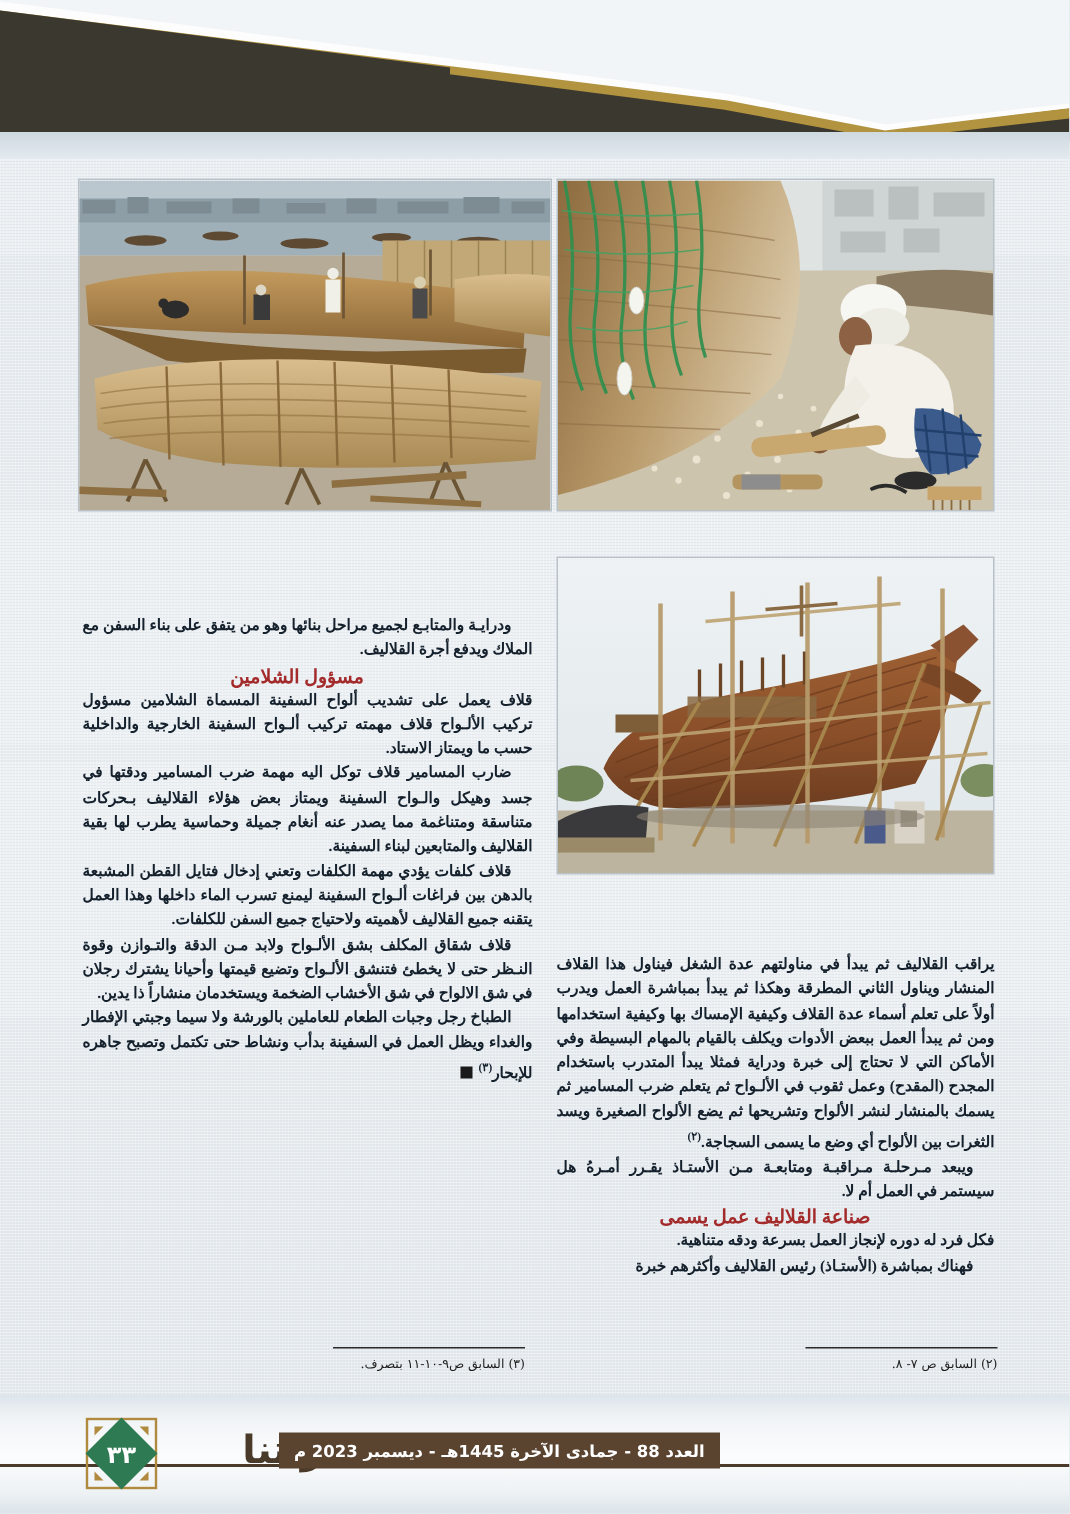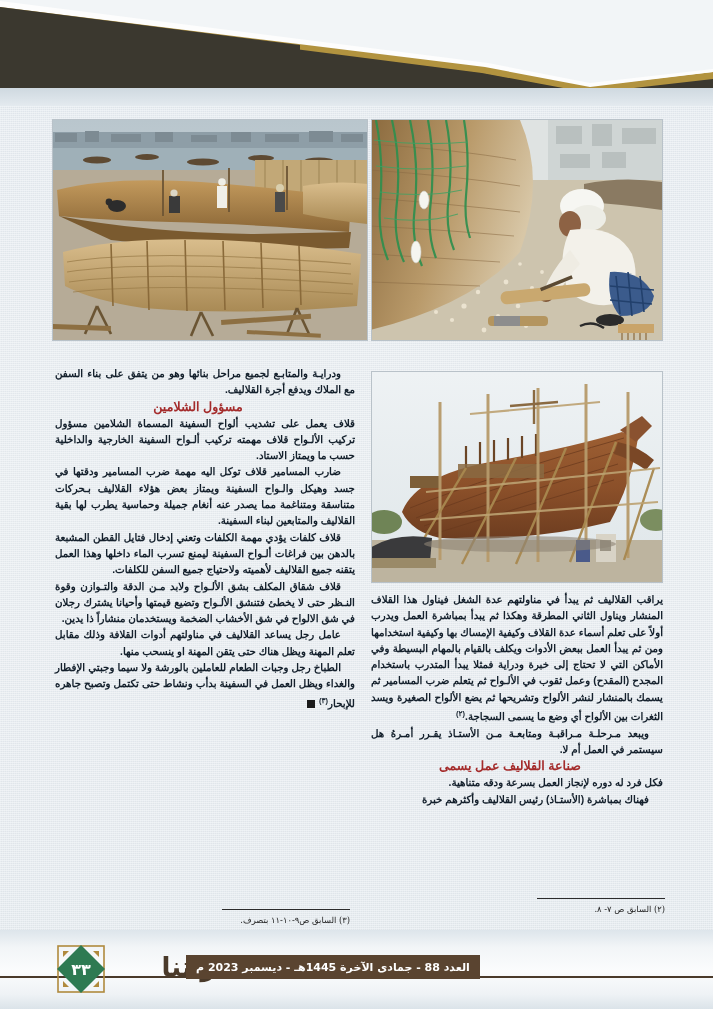--- a/index.html
+++ b/index.html
@@ -76,21 +76,22 @@
 
   
   .col {
     position: absolute;
     direction: rtl;
     text-align: justify;
     color: #14202c;
     font-size: 10.3px;
     line-height: 16.3px;
     font-weight: 700;
-    font-family: Liberation Sans, sans-serif;
+    font-family: Liberation Serif, serif;
+    margin-top: 44px;
   }
   .col-left  { left: 55px;  top: 366px; width: 300px; }
   .col-right { left: 371px; top: 592px; width: 292px; }
 
   .col p { margin: 0 0 0 0; text-indent: 14px; }
   .col p.noindent { text-indent: 0; }
 
   .heading-red {
     color: #a42b2b;
     font-size: 12.6px;
@@ -120,21 +121,21 @@
     font-weight: 400;
     text-align: right;
     font-family: "DejaVu Serif", "Liberation Serif", serif;
   }
   .footnote-rule {
     width: 128px;
     height: 1px;
     background: #2b2b2b;
     margin: 0 0 4px auto;
   }
-  .footnote-left  { left: 120px; top: 898px; width: 230px; margin-top: 11px; }
+  .footnote-left  { left: 120px; top: 898px; width: 230px; }
   .footnote-right { left: 480px; top: 898px; width: 185px; }
   .footnote-left .footnote-rule { margin: 0 0 4px 100px; }
 
   
   .footer-band {
     position: absolute;
     left: 0; top: 930px;
     width: 713px; height: 79px;
     background: linear-gradient(180deg, #dde5eb 0%, #f2f5f7 22%, #fbfcfd 52%, #eef2f5 82%, #dbe3e9 100%);
   }
@@ -539,21 +540,20 @@
 
   <div class="col col-left">
     <p>ودرايـة والمتابـع لجميع مراحل بنائها وهو من يتفق على بناء السفن مع الملاك ويدفع أجرة القلاليف.</p>
 
     <p class="heading-red">مسؤول الشلامين</p>
 
     <p class="noindent">قلاف يعمل على تشديب ألواح السفينة المسماة الشلامين مسؤول تركيب الألـواح قلاف مهمته تركيب ألـواح السفينة الخارجية والداخلية حسب ما ويمتاز الاستاد.</p>
     <p>ضارب المسامير قلاف توكل اليه مهمة ضرب المسامير ودقتها في جسد وهيكل والـواح السفينة ويمتاز بعض هؤلاء القلاليف بـحركات متناسقة ومتناغمة مما يصدر عنه أنغام جميلة وحماسية يطرب لها بقية القلاليف والمتابعين لبناء السفينة.</p>
     <p>قلاف كلفات يؤدي مهمة الكلفات وتعني إدخال فتايل القطن المشبعة بالدهن بين فراغات ألـواح السفينة ليمنع تسرب الماء داخلها وهذا العمل يتقنه جميع القلاليف لأهميته ولاحتياج جميع السفن للكلفات.</p>
     <p>قلاف شقاق المكلف بشق الألـواح ولابد مـن الدقة والتـوازن وقوة النـظر حتى لا يخطئ فتنشق الألـواح وتضيع قيمتها وأحيانا يشترك رجلان في شق الالواح في شق الأخشاب الضخمة ويستخدمان منشاراً ذا يدين.</p>
-    <p>عامل رجل يساعد القلاليف في مناولتهم أدوات القلافة وذلك مقابل تعلم المهنة ويظل هناك حتى يتقن المهنة او ينسحب منها.</p>
     <p><span>الطباخ رجل وجبات الطعام للعاملين بالورشة ولا سيما وجبتي الإفطار والغداء ويظل العمل في السفينة بدأب ونشاط حتى تكتمل وتصبح جاهره للإبحار</span><sup>(٣)</sup><span class="endmark"></span></p>
   </div>
 
   <div class="col col-right">
     <p class="noindent"><span>يراقب القلاليف ثم يبدأ في مناولتهم عدة الشغل فيناول هذا القلاف المنشار ويناول الثاني المطرقة وهكذا ثم يبدأ بمباشرة العمل ويدرب أولاً على تعلم أسماء عدة القلاف وكيفية الإمساك بها وكيفية استخدامها ومن ثم يبدأ العمل ببعض الأدوات ويكلف بالقيام بالمهام البسيطة وفي الأماكن التي لا تحتاج إلى خبرة ودراية فمثلا يبدأ المتدرب باستخدام المجدح (المقدح) وعمل ثقوب في الألـواح ثم يتعلم ضرب المسامير ثم يسمك بالمنشار لنشر الألواح وتشريحها ثم يضع الألواح الصغيرة ويسد الثغرات بين الألواح أي وضع ما يسمى السجاجة.</span><sup>(٢)</sup></p>
     <p>ويبعد مـرحلـة مـراقبـة ومتابعـة مـن الأستـاذ يقـرر أمـرهُ هل سيستمر في العمل أم لا.</p>
 
     <p class="heading-red">صناعة القلاليف عمل يسمى</p>
 
     <p class="noindent">فكل فرد له دوره لإنجاز العمل بسرعة ودقه متناهية.</p>

